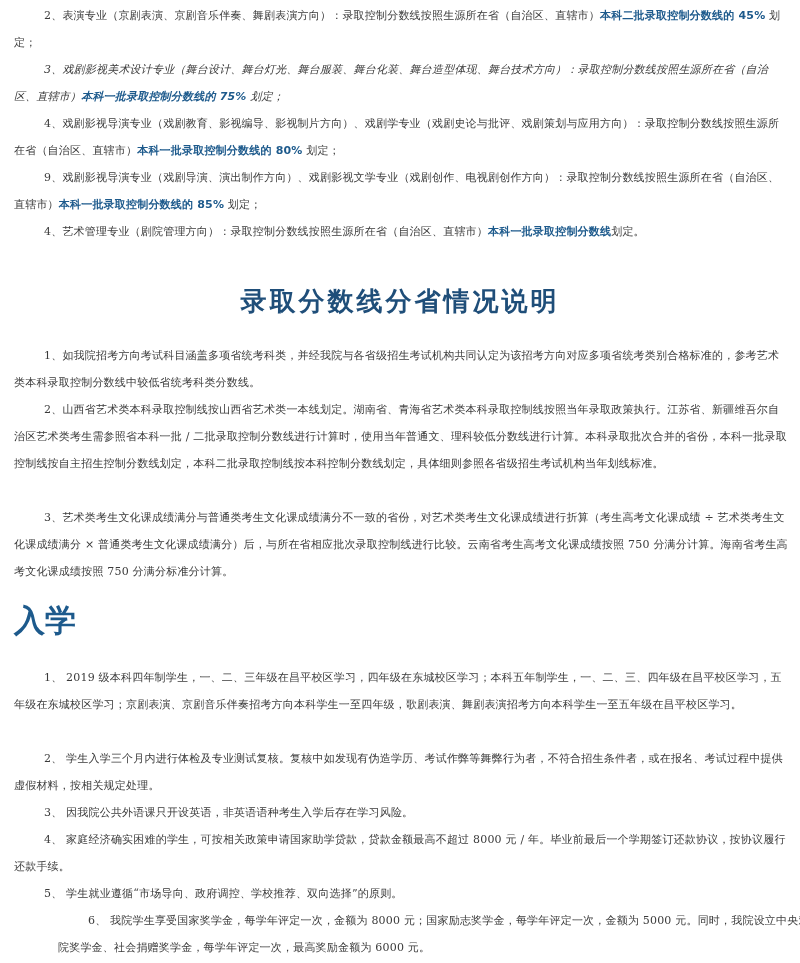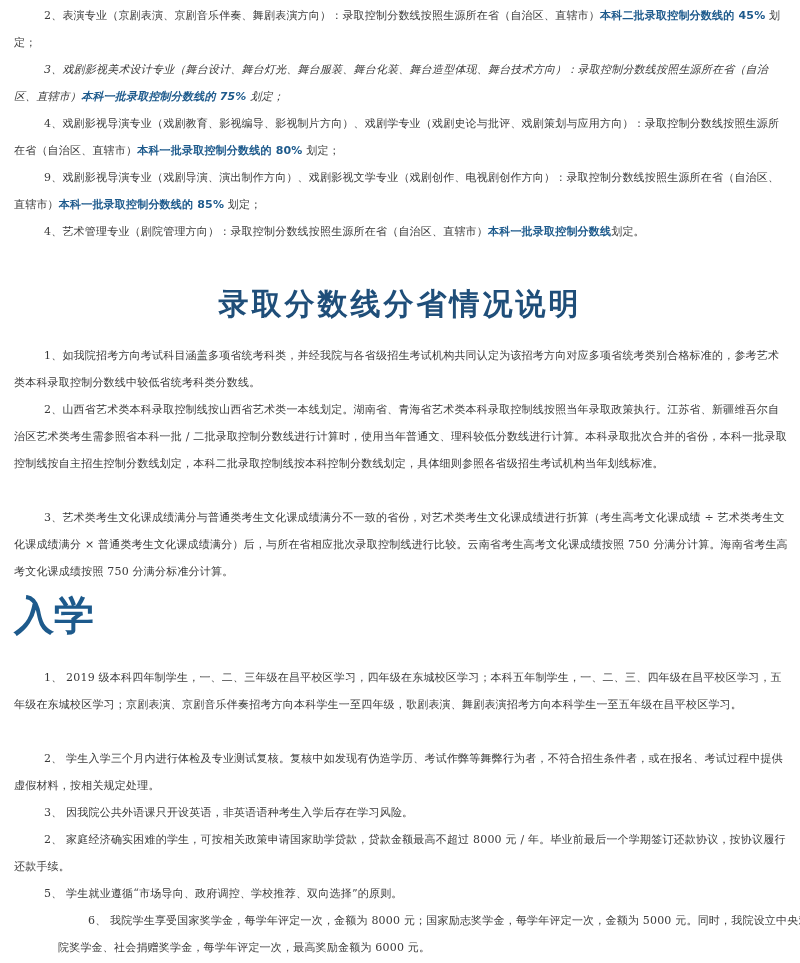--- a/index.html
+++ b/index.html
@@ -13,28 +13,28 @@
     font-size: 11px; line-height: 27px;
     text-indent: 30px; letter-spacing: 0.2px;
     margin: 0;
   }
   .hl {
     font-family: "DejaVu Sans", "Liberation Sans", sans-serif;
     font-weight: bold; color: #1d5a8c;
   }
   .section-title {
     position: absolute; left: 0; width: 800px; top: 284px;
-    text-align: center; font-size: 30px; font-weight: bold;
+    text-align: center; font-size: 26px; font-weight: bold;
     color: #1f4e79; letter-spacing: 3px;
     font-family: "DejaVu Serif", "Liberation Serif", serif;
     margin: 0;
   }
   .big-title {
-    position: absolute; left: 14px; top: 588px;
-    font-size: 40px; font-weight: bold; color: #1d5a8c;
+    position: absolute; left: 14px; top: 600px;
+    font-size: 31px; font-weight: bold; color: #1d5a8c;
     font-family: "DejaVu Sans", "Liberation Sans", sans-serif;
     margin: 0;
   }
 </style>
 </head>
 <body>
 
 <p class="para" style="top:2px;"><span>2、表演专业（京剧表演、京剧音乐伴奏、舞剧表演方向）：录取控制分数线按照生源所在省（自治区、直辖市）</span><span class="hl">本科二批录取控制分数线的 45%</span><span> 划定；</span></p>
 
 <p class="para" style="top:56px;font-style:italic;"><span>3、戏剧影视美术设计专业（舞台设计、舞台灯光、舞台服装、舞台化装、舞台造型体现、舞台技术方向）：录取控制分数线按照生源所在省（自治区、直辖市）</span><span class="hl">本科一批录取控制分数线的 75%</span><span> 划定；</span></p>
@@ -49,15 +49,15 @@
 
 <p class="para" style="top:342px;">1、如我院招考方向考试科目涵盖多项省统考科类，并经我院与各省级招生考试机构共同认定为该招考方向对应多项省统考类别合格标准的，参考艺术类本科录取控制分数线中较低省统考科类分数线。</p>
 <p class="para" style="top:396px;">2、山西省艺术类本科录取控制线按山西省艺术类一本线划定。湖南省、青海省艺术类本科录取控制线按照当年录取政策执行。江苏省、新疆维吾尔自治区艺术类考生需参照省本科一批 / 二批录取控制分数线进行计算时，使用当年普通文、理科较低分数线进行计算。本科录取批次合并的省份，本科一批录取控制线按自主招生控制分数线划定，本科二批录取控制线按本科控制分数线划定，具体细则参照各省级招生考试机构当年划线标准。</p>
 <p class="para" style="top:504px;">3、艺术类考生文化课成绩满分与普通类考生文化课成绩满分不一致的省份，对艺术类考生文化课成绩进行折算（考生高考文化课成绩 ÷ 艺术类考生文化课成绩满分 × 普通类考生文化课成绩满分）后，与所在省相应批次录取控制线进行比较。云南省考生高考文化课成绩按照 750 分满分计算。海南省考生高考文化课成绩按照 750 分满分标准分计算。</p>
 
 <h1 class="big-title">入学</h1>
 
 <p class="para" style="top:664px;">1、 2019 级本科四年制学生，一、二、三年级在昌平校区学习，四年级在东城校区学习；本科五年制学生，一、二、三、四年级在昌平校区学习，五年级在东城校区学习；京剧表演、京剧音乐伴奏招考方向本科学生一至四年级，歌剧表演、舞剧表演招考方向本科学生一至五年级在昌平校区学习。</p>
 <p class="para" style="top:745px;">2、 学生入学三个月内进行体检及专业测试复核。复核中如发现有伪造学历、考试作弊等舞弊行为者，不符合招生条件者，或在报名、考试过程中提供虚假材料，按相关规定处理。</p>
 <p class="para" style="top:799px;">3、 因我院公共外语课只开设英语，非英语语种考生入学后存在学习风险。</p>
-<p class="para" style="top:826px;">2、 家庭经济确实困难的学生，可按相关政策申请国家助学贷款，贷款金额最高不超过 8000 元 / 年。毕业前最后一个学期签订还款协议，按协议履行还款手续。</p>
+<p class="para" style="top:826px;">4、 家庭经济确实困难的学生，可按相关政策申请国家助学贷款，贷款金额最高不超过 8000 元 / 年。毕业前最后一个学期签订还款协议，按协议履行还款手续。</p>
 <p class="para" style="top:880px;">5、 学生就业遵循“市场导向、政府调控、学校推荐、双向选择”的原则。</p>
 <p class="para" style="top:907px;margin-left:44px;">6、 我院学生享受国家奖学金，每学年评定一次，金额为 8000 元；国家励志奖学金，每学年评定一次，金额为 5000 元。同时，我院设立中央戏剧学院奖学金、社会捐赠奖学金，每学年评定一次，最高奖励金额为 6000 元。</p>
 
 </body></html>

